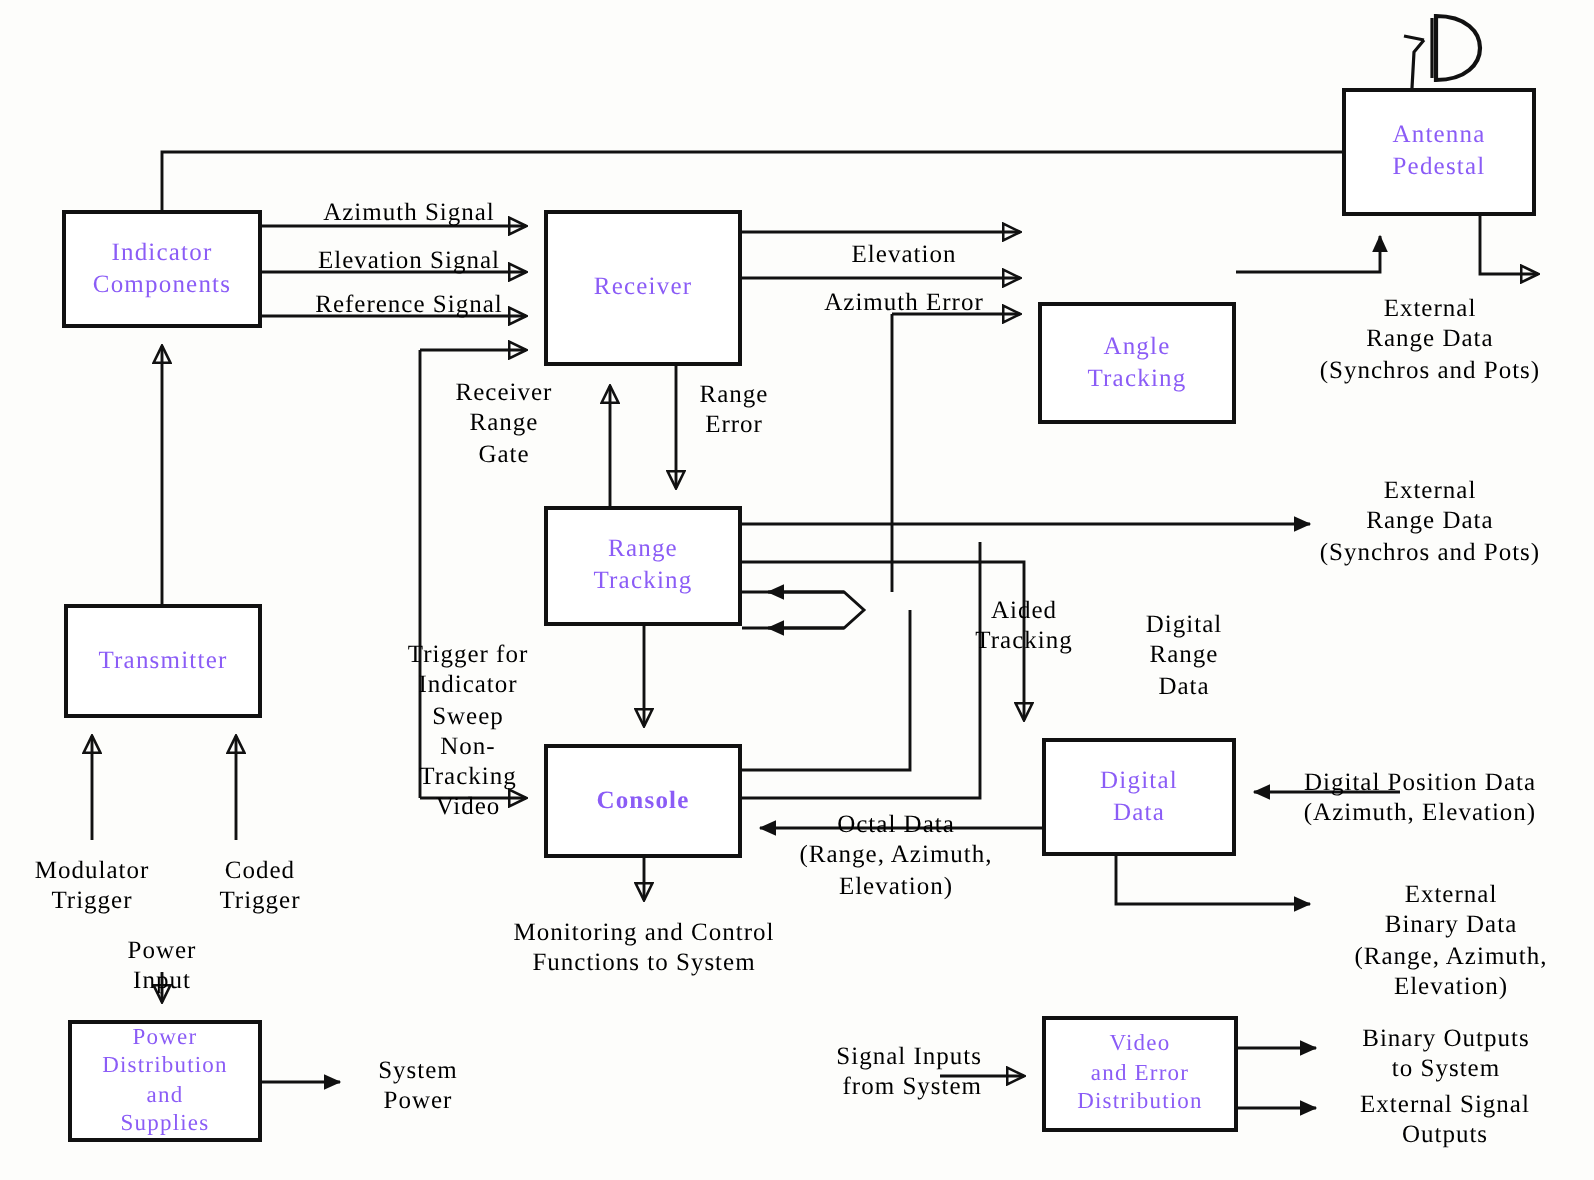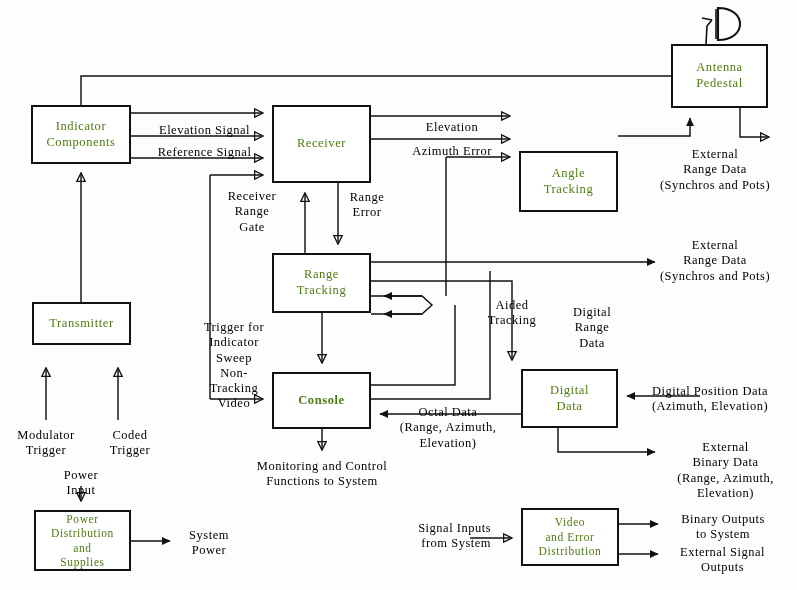--- a/index.html
+++ b/index.html
@@ -1,21 +1,21 @@
 <!DOCTYPE html>
 <html><head>
 <meta charset="utf-8">
 <style>
   html,body{margin:0;padding:0;background:#ffffff;}
   body{font-family:"Liberation Serif", serif;}
   #page{position:relative;width:797px;height:590px;background:#fdfdfb;overflow:hidden;}
   svg#wires{position:absolute;left:0;top:0;width:797px;height:590px;}
   .box{position:absolute;border:2px solid #111;background:#fff;
        display:flex;align-items:center;justify-content:center;text-align:center;
-       font-family:"Liberation Serif", serif;font-size:12.5px;color:#4d7c0f;
+       font-family:"Liberation Serif", serif;font-size:12.5px;color:#8b5cf6;
        letter-spacing:.6px;line-height:1.25;box-sizing:border-box;}
   .lbl{position:absolute;font-family:"Liberation Serif", serif;font-size:12.5px;
        color:#000;letter-spacing:.5px;line-height:1.22;text-align:center;
        white-space:pre;}
 </style>
 </head>
 <body>
 
 <div id="page">
 
@@ -112,31 +112,32 @@
 Pedestal</div>
 
   <div class="box" style="left: 272px; top: 253px; width: 99px; height: 60px; white-space: pre-line;">Range
 Tracking</div>
 
   <div class="box" style="left: 272px; top: 372px; width: 99px; height: 57px; white-space: pre-line; font-weight: bold;">Console</div>
 
   <div class="box" style="left: 521px; top: 369px; width: 97px; height: 59px; white-space: pre-line;">Digital
 Data</div>
 
-  <div class="box" style="left: 32px; top: 302px; width: 99px; height: 43px; white-space: pre-line;">Transmitter</div>
+  <div class="box" style="left: 32px; top: 302px; width: 99px; height: 57px; white-space: pre-line;">Transmitter</div>
 
   <div class="box" style="left: 34px; top: 510px; width: 97px; height: 61px; font-size: 11.5px; white-space: pre-line;">Power
 Distribution
 and
 Supplies</div>
 
   <div class="box" style="left: 521px; top: 508px; width: 98px; height: 58px; font-size: 11.5px; white-space: pre-line;">Video
 and Error
 Distribution</div>
 
+  <div class="lbl" style="left: 142px; top: 99px; width: 125px; white-space: pre-line;">Azimuth Signal</div>
   <div class="lbl" style="left: 142px; top: 123px; width: 125px; white-space: pre-line;">Elevation Signal</div>
   <div class="lbl" style="left: 142px; top: 145px; width: 125px; white-space: pre-line;">Reference Signal</div>
   <div class="lbl" style="left: 391px; top: 112px; width: 122px; white-space: pre-line; margin-top: 32px;">Azimuth Error</div>
   <div class="lbl" style="left: 391px; top: 120px; width: 122px; white-space: pre-line;">Elevation</div>
   <div class="lbl" style="left: 636px; top: 147px; width: 158px; white-space: pre-line;">External
 Range Data
 (Synchros and Pots)</div>
   <div class="lbl" style="left: 636px; top: 238px; width: 158px; white-space: pre-line;">External
 Range Data
 (Synchros and Pots)</div>

